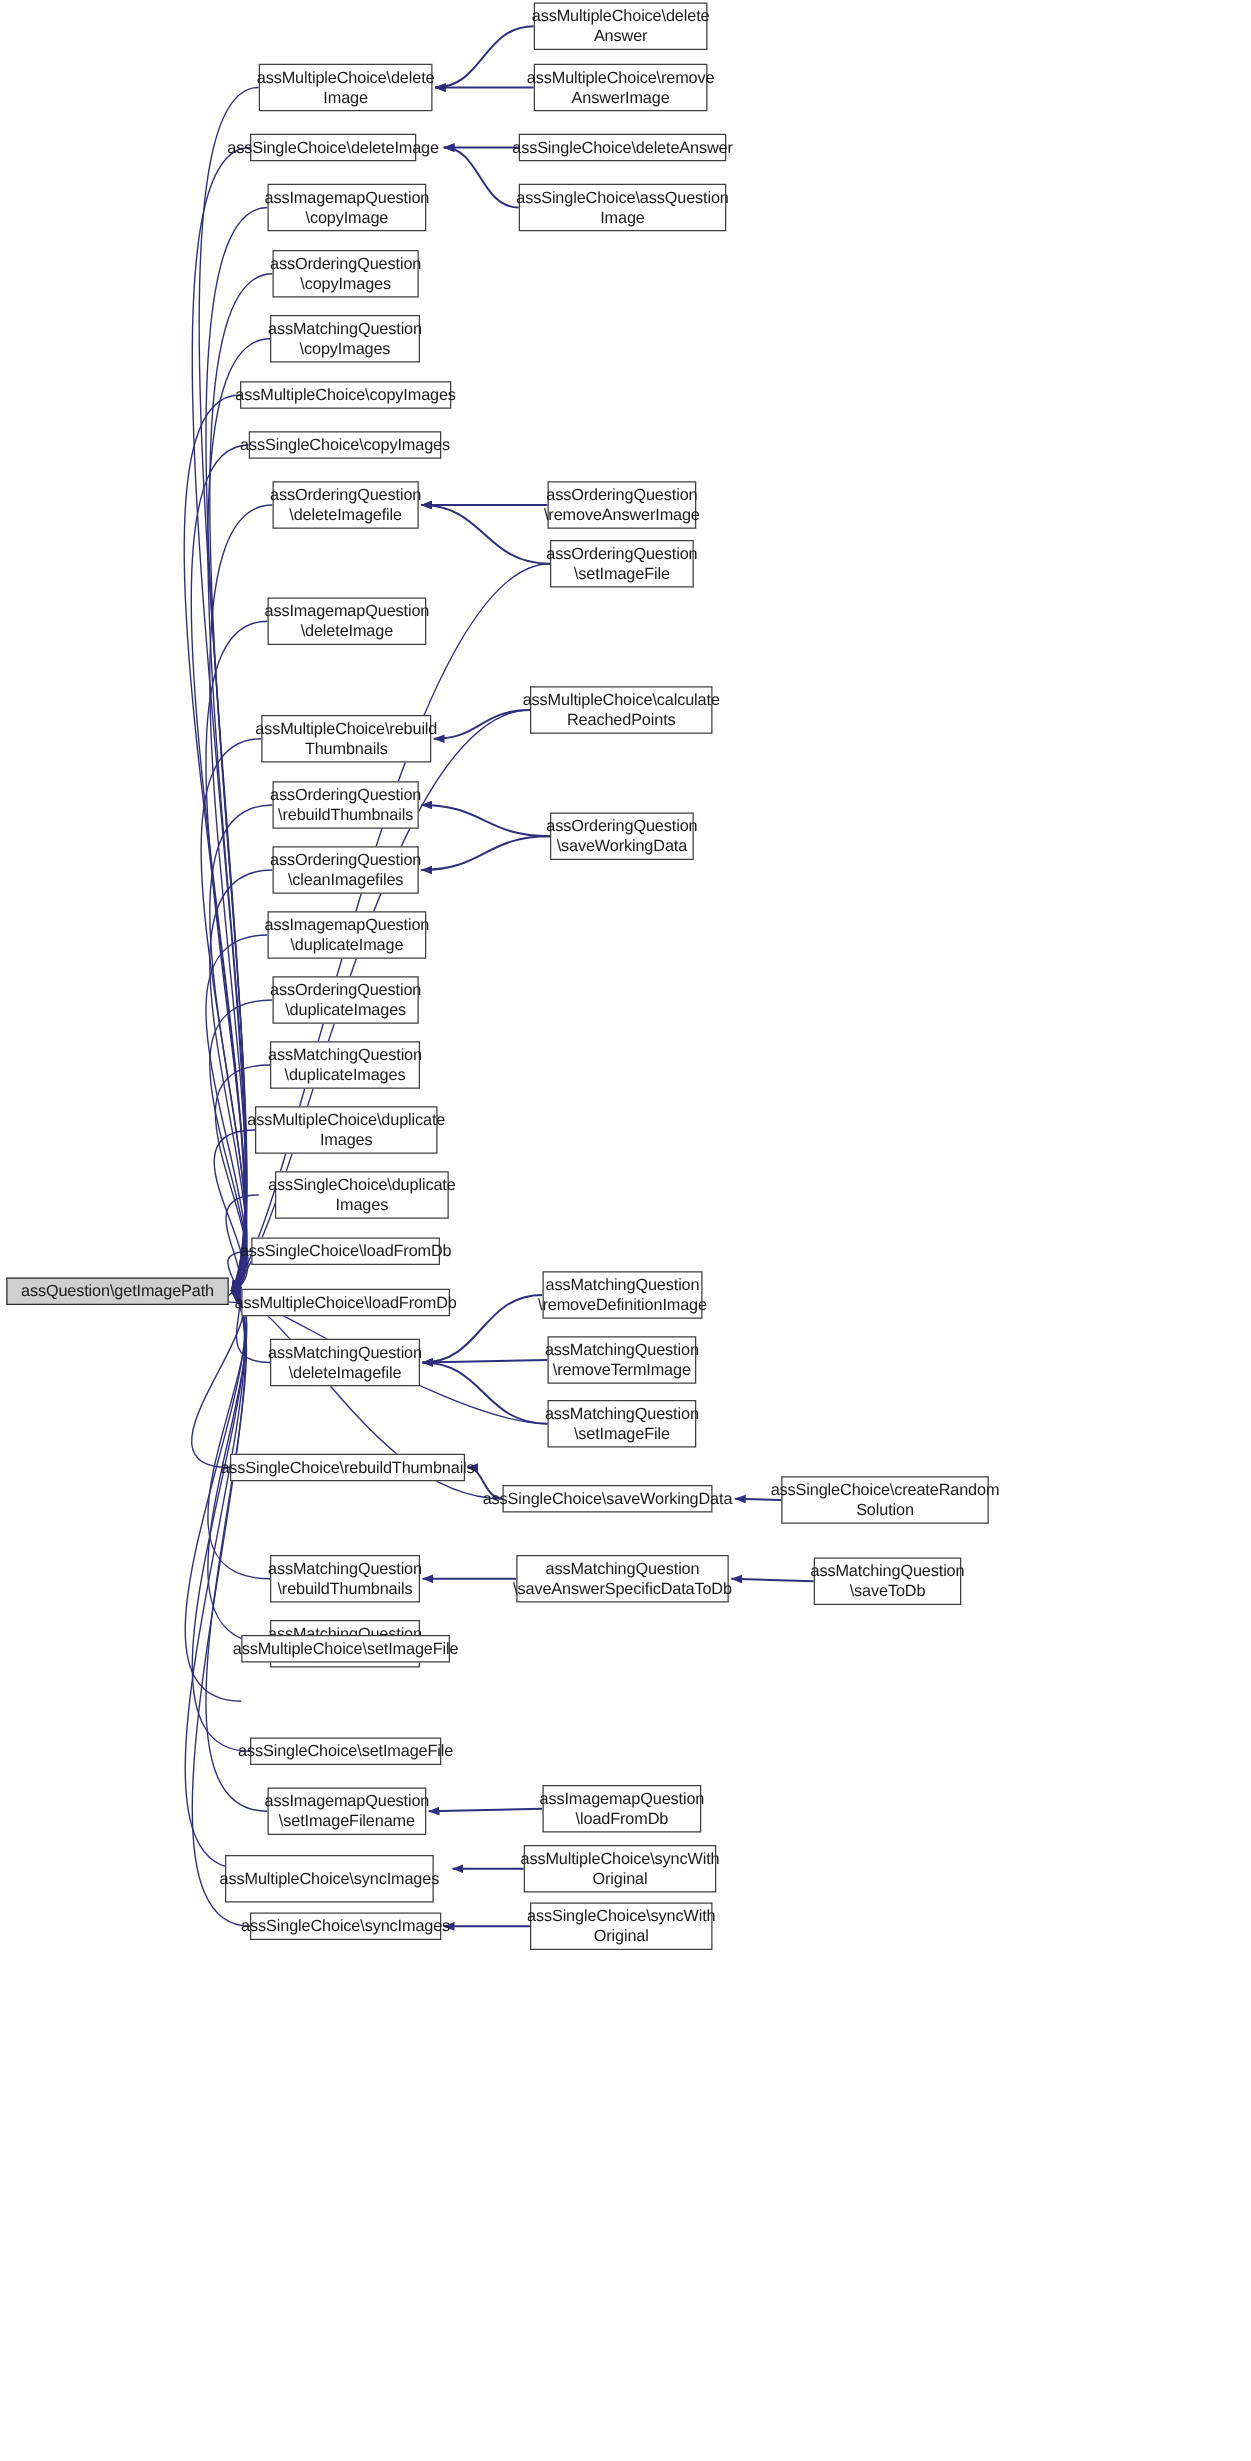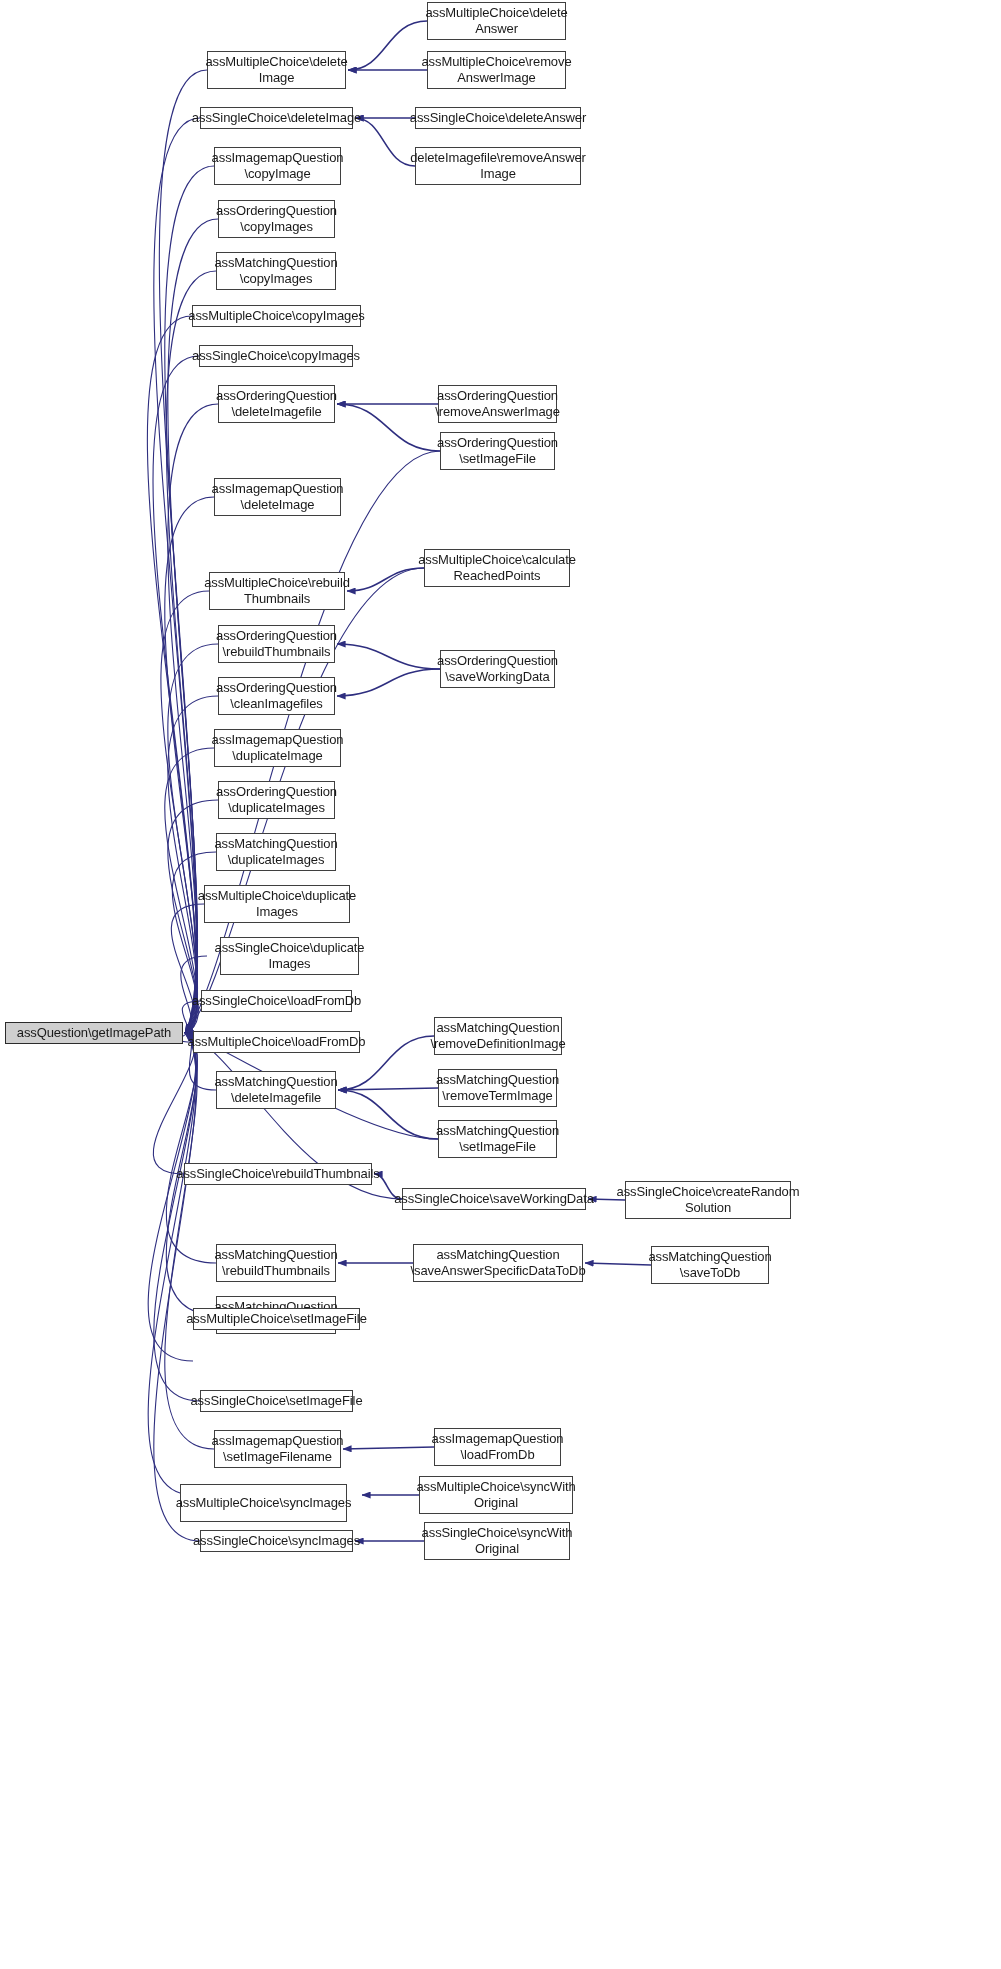--- a/index.html
+++ b/index.html
@@ -77,23 +77,23 @@
       </g>
   </svg>
   <div id="node-layer">
       <div class="node root" style="left: 5px; top: 1022px; width: 178px; height: 22px;"><span>assQuestion\getImagePath</span></div>
       <div class="node" style="left: 207px; top: 51px; width: 139px; height: 38px;"><span>assMultipleChoice\delete
 Image</span></div>
       <div class="node" style="left: 427px; top: 2px; width: 139px; height: 38px;"><span>assMultipleChoice\delete
 Answer</span></div>
       <div class="node" style="left: 427px; top: 51px; width: 139px; height: 38px;"><span>assMultipleChoice\remove
 AnswerImage</span></div>
-      <div class="node" style="left: 200px; top: 107px; width: 153px; height: 22px;"><span>assSingleChoice\deleteImage</span></div>
+      <div class="node" style="left: 200px; top: 107px; width: 133px; height: 22px;"><span>assSingleChoice\deleteImage</span></div>
       <div class="node" style="left: 415px; top: 107px; width: 166px; height: 22px;"><span>assSingleChoice\deleteAnswer</span></div>
-      <div class="node" style="left: 415px; top: 147px; width: 166px; height: 38px;"><span>deleteImagefile\removeAnswer
+      <div class="node" style="left: 415px; top: 147px; width: 166px; height: 38px;"><span>assSingleChoice\assQuestion
 Image</span></div>
       <div class="node" style="left: 214px; top: 147px; width: 127px; height: 38px;"><span>assImagemapQuestion
 \copyImage</span></div>
       <div class="node" style="left: 218px; top: 200px; width: 117px; height: 38px;"><span>assOrderingQuestion
 \copyImages</span></div>
       <div class="node" style="left: 216px; top: 252px; width: 120px; height: 38px;"><span>assMatchingQuestion
 \copyImages</span></div>
       <div class="node" style="left: 192px; top: 305px; width: 169px; height: 22px;"><span>assMultipleChoice\copyImages</span></div>
       <div class="node" style="left: 199px; top: 345px; width: 154px; height: 22px;"><span>assSingleChoice\copyImages</span></div>
       <div class="node" style="left: 218px; top: 385px; width: 117px; height: 38px;"><span>assOrderingQuestion
@@ -128,21 +128,21 @@
       <div class="node" style="left: 193px; top: 1031px; width: 167px; height: 22px; justify-content: center;"><span>assMultipleChoice\loadFromDb</span></div>
       <div class="node" style="left: 216px; top: 1071px; width: 120px; height: 38px;"><span>assMatchingQuestion
 \deleteImagefile</span></div>
       <div class="node" style="left: 434px; top: 1017px; width: 128px; height: 38px;"><span>assMatchingQuestion
 \removeDefinitionImage</span></div>
       <div class="node" style="left: 438px; top: 1069px; width: 119px; height: 38px;"><span>assMatchingQuestion
 \removeTermImage</span></div>
       <div class="node" style="left: 438px; top: 1120px; width: 119px; height: 38px;"><span>assMatchingQuestion
 \setImageFile</span></div>
       <div class="node" style="left: 184px; top: 1163px; width: 188px; height: 22px;"><span>assSingleChoice\rebuildThumbnails</span></div>
-      <div class="node" style="left: 402px; top: 1188px; width: 184px; height: 22px;"><span>assSingleChoice\saveWorkingData</span></div>
+      <div class="node" style="left: 402px; top: 1188px; width: 168px; height: 22px;"><span>assSingleChoice\saveWorkingData</span></div>
       <div class="node" style="left: 625px; top: 1181px; width: 166px; height: 38px;"><span>assSingleChoice\createRandom
 Solution</span></div>
       <div class="node" style="left: 216px; top: 1244px; width: 120px; height: 38px;"><span>assMatchingQuestion
 \rebuildThumbnails</span></div>
       <div class="node" style="left: 413px; top: 1244px; width: 170px; height: 38px;"><span>assMatchingQuestion
 \saveAnswerSpecificDataToDb</span></div>
       <div class="node" style="left: 651px; top: 1246px; width: 118px; height: 38px;"><span>assMatchingQuestion
 \saveToDb</span></div>
       <div class="node" style="left: 216px; top: 1296px; width: 120px; height: 38px;"><span>assMatchingQuestion
 \setExportDetailsXLS</span></div>

